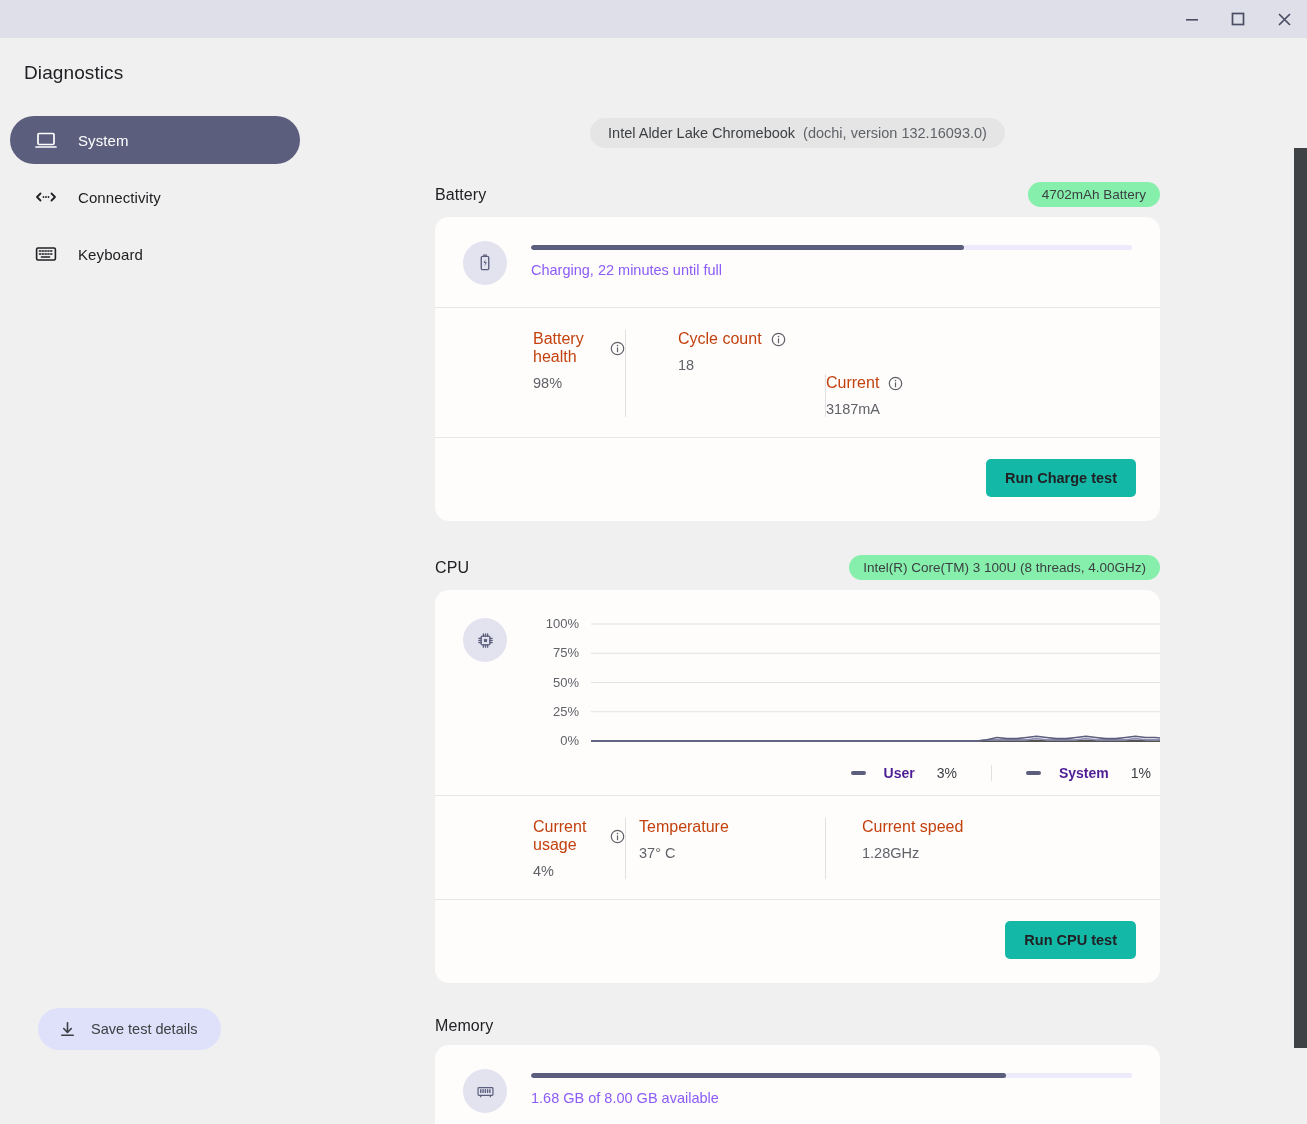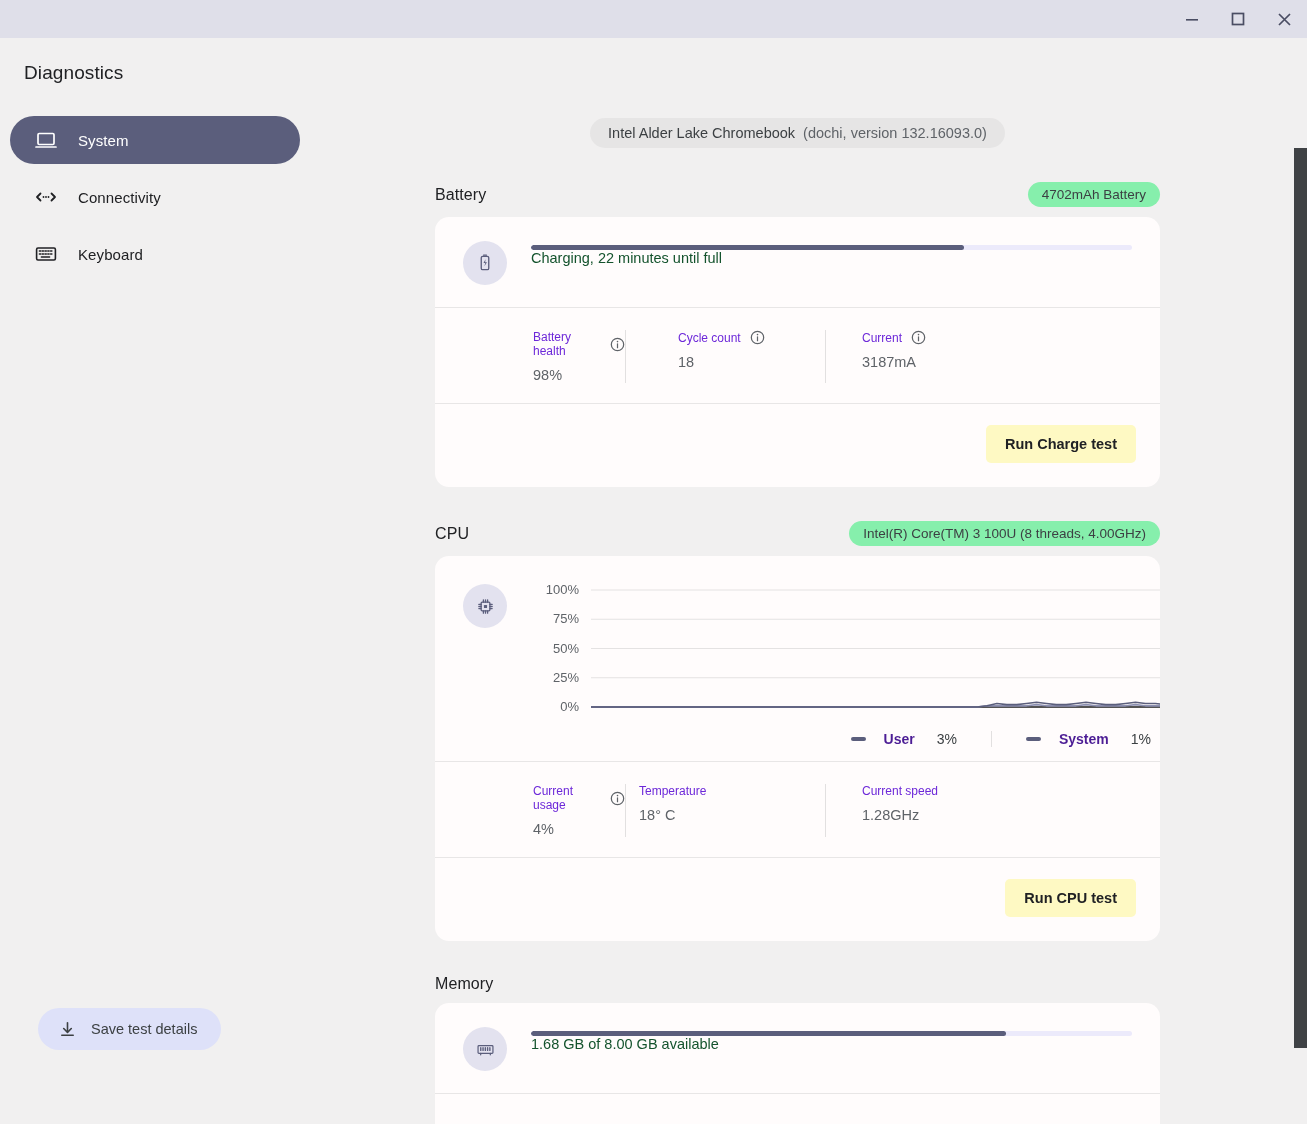--- a/index.html
+++ b/index.html
@@ -143,42 +143,43 @@
     background: #eceafb;
     position: relative;
     overflow: hidden;
   }
   .bar-fill {
     position: absolute; left: 0; top: 0; bottom: 0;
     background: #5b5e7c;
     border-radius: 3px;
   }
   .bar-caption {
+    margin-top: 12px;
     font-size: 14.5px;
-    color: #14532d;
+    color: #8b5cf6;
   }
 
   
   .stats { display: flex; }
   .stat {
     flex: 0 0 auto;
     position: relative;
   }
   .stat + .stat { border-left: 1px solid #e2e0e0; }
   .stat-label {
     display: flex; align-items: center;
-    font-size: 12px; color: #6d28d9;
+    font-size: 16px; color: #c2410c;
   }
   .stat-label .info-icon { margin-left: 9px; display: flex; }
   .stat-value { font-size: 14.5px; color: #5f6368; margin-top: 9px; }
 
   
   .test-row { display: flex; justify-content: flex-end; }
   .test-btn {
-    background: #fef9c3;
+    background: #14b8a6;
     border: none;
     border-radius: 5px;
     padding: 11px 19px;
     font-size: 14.5px;
     color: #202124;
     cursor: pointer;
     font-family: "Liberation Sans", sans-serif;
     font-weight: bold;
   }
 
@@ -345,21 +346,21 @@
                 <svg width="15" height="15" viewBox="0 0 16 16" fill="none" stroke="#5f6368" stroke-width="1.3">
                   <circle cx="8" cy="8" r="6.6"></circle>
                   <path d="M8 7.2v4.2" stroke-linecap="round"></path>
                   <circle cx="8" cy="4.9" r=".85" fill="#5f6368" stroke="none"></circle>
                 </svg>
               </span>
             </div>
             <div class="stat-value">18</div>
           </div>
 
-          <div class="stat" style="width:220px;padding-left:36px;">
+          <div class="stat" style="width:220px;margin-top:44px;">
             <div class="stat-label">
               <span>Current</span>
               <span class="info-icon">
                 <svg width="15" height="15" viewBox="0 0 16 16" fill="none" stroke="#5f6368" stroke-width="1.3">
                   <circle cx="8" cy="8" r="6.6"></circle>
                   <path d="M8 7.2v4.2" stroke-linecap="round"></path>
                   <circle cx="8" cy="4.9" r=".85" fill="#5f6368" stroke="none"></circle>
                 </svg>
               </span>
             </div>
@@ -435,21 +436,21 @@
                 </svg>
               </span>
             </div>
             <div class="stat-value">4%</div>
           </div>
 
           <div class="stat" style="width:200px;padding-left:13px;">
             <div class="stat-label">
               <span>Temperature</span>
             </div>
-            <div class="stat-value">18° C</div>
+            <div class="stat-value">37° C</div>
           </div>
 
           <div class="stat" style="width:230px;padding-left:36px;">
             <div class="stat-label">
               <span>Current speed</span>
             </div>
             <div class="stat-value">1.28GHz</div>
           </div>
         </div>
 

